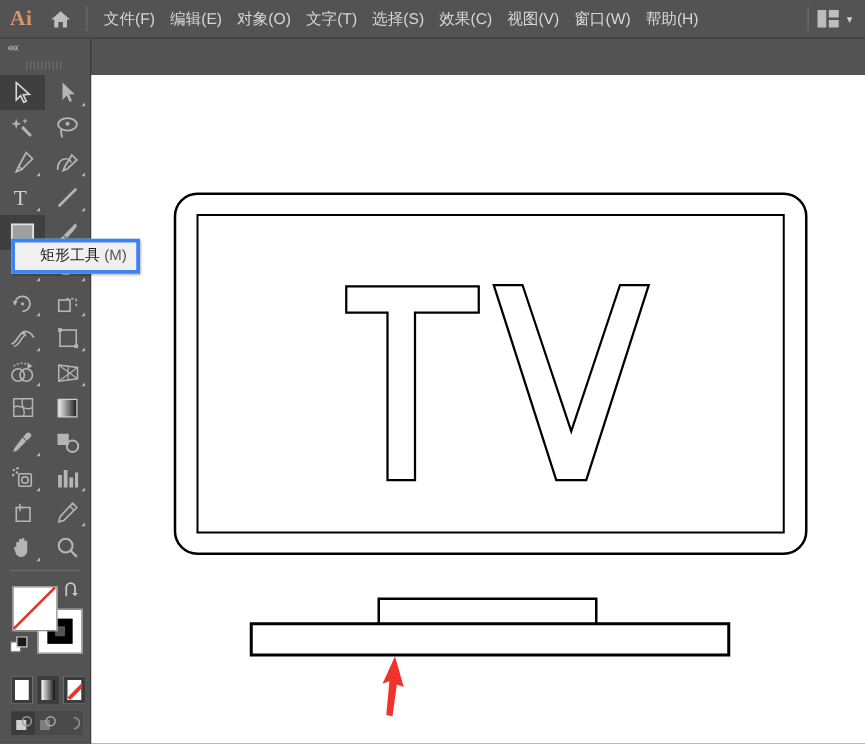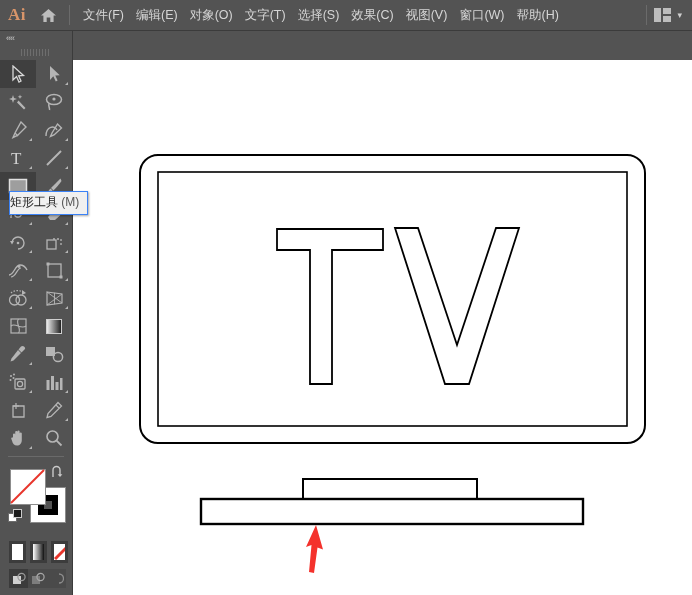--- a/index.html
+++ b/index.html
@@ -79,22 +79,22 @@
     position: absolute; right: 4px; bottom: 3px;
     width: 0; height: 0;
     border-left: 3px solid transparent;
     border-bottom: 3px solid #b5b5b5;
   }
   #tb-sep { height:1px; background:#6a6a6a; margin: 4px 8px; }
 
   
   #tooltip {
     position: absolute; left: 9px; top: 191px;
-    background: #f0f0f0; border: 1px solid #3b82f6;
-    padding: 2px 8px 3px 0;
+    background: #f0f0f0; border: 3px solid #3b82f6;
+    padding: 2px 8px 3px 20px;
     font-size: 12px; color: #1a1a1a; white-space: nowrap;
     z-index: 40;
     box-shadow: 1px 1px 2px rgba(0,0,0,.35);
   }
   #tooltip .shortcut { color: #555; }
 
   
   #color-area { position: relative; height: 72px; margin-top: 6px; }
   #fill-sw {
     position:absolute; left:10px; top:6px; width:36px;height:36px;

